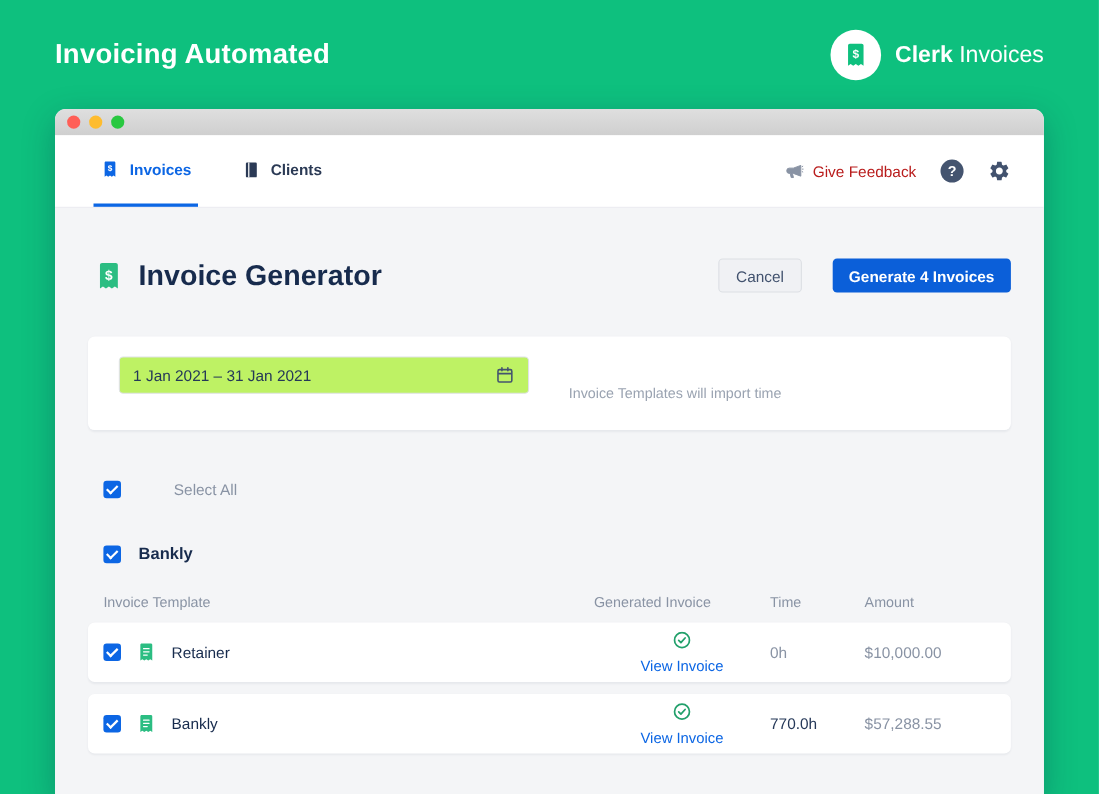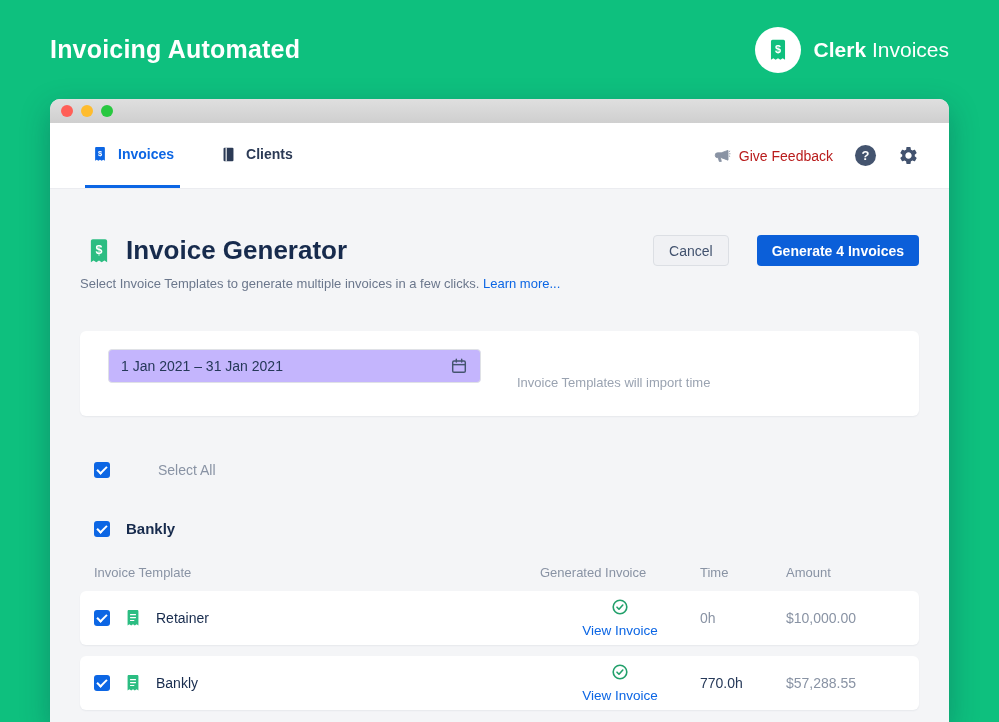--- a/index.html
+++ b/index.html
@@ -77,21 +77,21 @@
   .subtitle a { color:#0C66E4; text-decoration:none; cursor:pointer; }
 
   
   .dates-card {
     margin-top:40px; background:#fff; border-radius:6px; padding:18px 28px 24px 28px;
     display:flex; box-shadow:0 1px 2px rgba(9,30,66,.06);
   }
   .dates-left { width:373px; flex:none; }
   .dates-label { font-size:12px; font-weight:bold; color:#172B4D; margin-bottom:11px; }
   .date-input {
-    height:34px; background:#c4b5fd; border:1px solid #DFE1E6; border-radius:4px;
+    height:34px; background:#bef264; border:1px solid #DFE1E6; border-radius:4px;
     display:flex; align-items:center; justify-content:space-between; padding:0 12px;
     font-size:14px; color:#253858; cursor:pointer;
   }
   .dates-helper { margin-left:36px; padding-top:24px; color:#9AA3B1; font-size:13px; line-height:19px; }
 
   
   .checkbox {
     width:16px; height:16px; border-radius:3px; background:#0C66E4; position:relative;
     flex:none; cursor:pointer;
   }
@@ -198,21 +198,20 @@
           </svg>
         </span>
         <h2>Invoice Generator</h2>
       </div>
       <div class="actions">
         <button class="btn btn-cancel">Cancel</button>
         <button class="btn btn-primary">Generate 4 Invoices</button>
       </div>
     </div>
 
-    <div class="subtitle"><span>Select Invoice Templates to generate multiple invoices in a few clicks. </span><a>Learn more...</a></div>
 
     <div class="dates-card">
       <div class="dates-left">
         <div class="date-input">
           <span>1 Jan 2021 – 31 Jan 2021</span>
           <span>
             <svg width="18" height="18" viewBox="0 0 20 20" fill="none">
               <rect x="3" y="4.5" width="14" height="12.5" rx="1.5" stroke="#44546F" stroke-width="1.6"></rect>
               <path d="M3 8.5h14" stroke="#44546F" stroke-width="1.6"></path>
               <path d="M7 2.5v3M13 2.5v3" stroke="#44546F" stroke-width="1.6" stroke-linecap="round"></path>

